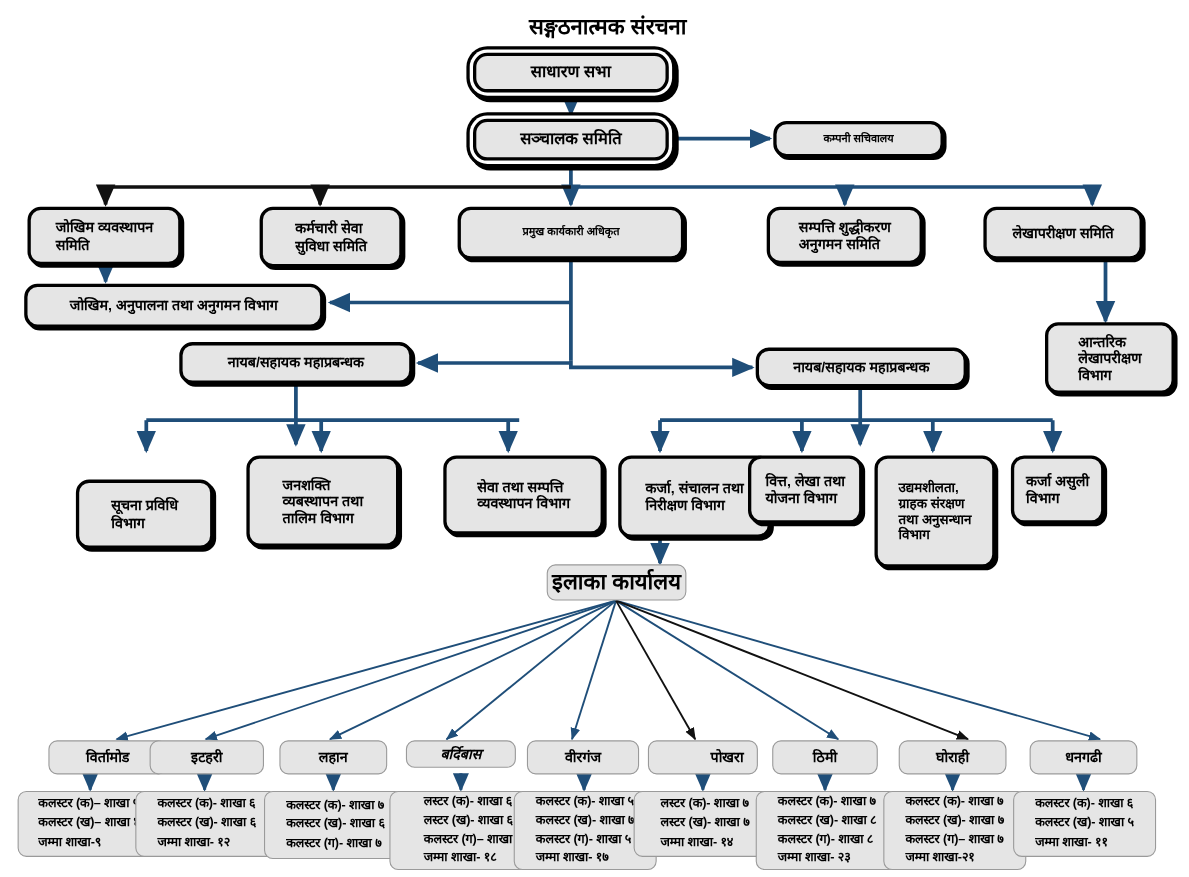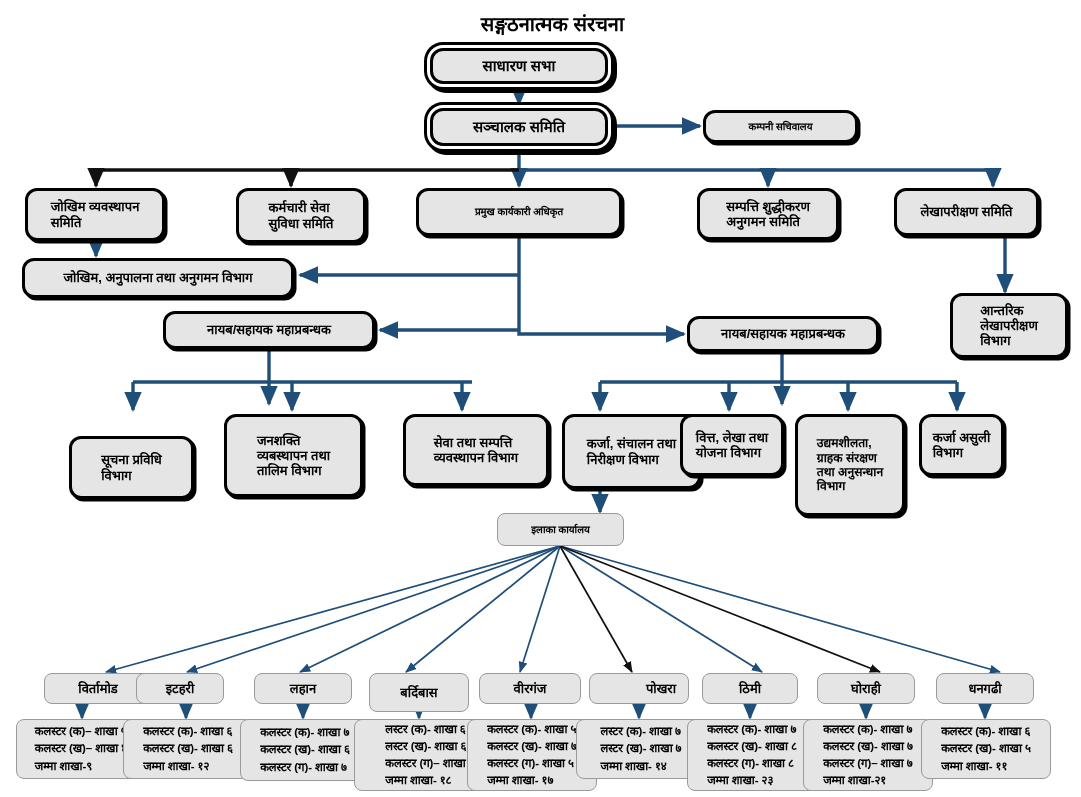--- a/index.html
+++ b/index.html
@@ -68,21 +68,21 @@
     position: absolute;
     left: 12px; top: 10px;
     width: 1081px;
     text-align: center;
     font-size: 20px;
     font-weight: 700;
     color: #000000;
     z-index: 3;
   }
   .fs-13 { font-size: 13px; }
-  .fs-14 { font-size: 10px; }
+  .fs-14 { font-size: 20px; }
   .fs-12 { font-size: 12.2px; }
 </style>
 </head>
 <body>
 
 <div id="chart">
 
   <div class="title">सङ्गठनात्मक संरचना</div>
 
   <svg id="links" viewBox="0 0 1081 797" width="1081" height="797" xmlns="http://www.w3.org/2000/svg">
@@ -230,31 +230,31 @@
   <div class="node n-heavy fs-13" style="left:919px; top:414px; width:85px; height:62px;">कर्जा असुली
 विभाग</div>
 
   <div class="node n-light fs-14" style="left:497px; top:513px; width:127px; height:33px;">इलाका कार्यालय</div>
 
   <div class="node n-light" style="left:44px; top:673px; width:108px; height:31px;">विर्तामोड</div>
   <div class="node n-light cluster" style="left:16px; top:719px; width:130px; height:60px;">कलस्टर (क)– शाखा ५
 कलस्टर (ख)– शाखा ४
 जम्मा शाखा-९</div>
 
-  <div class="node n-light" style="left:136px; top:673px; width:88px; height:31px;">इटहरी</div>
+  <div class="node n-light" style="left:136px; top:673px; width:104px; height:31px;">इटहरी</div>
   <div class="node n-light cluster" style="left:123px; top:719px; width:130px; height:60px;">कलस्टर (क)- शाखा ६
 कलस्टर (ख)- शाखा ६
 जम्मा शाखा- १२</div>
 
   <div class="node n-light" style="left:254px; top:673px; width:98px; height:31px;">लहान</div>
   <div class="node n-light cluster" style="left:240px; top:719px; width:130px; height:62px;">कलस्टर (क)- शाखा ७
 कलस्टर (ख)- शाखा ६
 कलस्टर (ग)- शाखा ७</div>
 
-  <div class="node n-light" style="left:369px; top:673px; width:100px; height:39px;">बर्दिबास</div>
+  <div class="node n-light" style="left:369px; top:673px; width:100px; height:25px;font-style:italic;">बर्दिबास</div>
   <div class="node n-light cluster" style="left:354px; top:719px; width:130px; height:72px;padding-left:22px;">लस्टर (क)- शाखा ६
 लस्टर (ख)- शाखा ६
 कलस्टर (ग)– शाखा ६
 जम्मा शाखा- १८</div>
 
   <div class="node n-light" style="left:479px; top:673px; width:102px; height:31px;">वीरगंज</div>
   <div class="node n-light cluster" style="left:467px; top:719px; width:130px; height:72px;">कलस्टर (क)- शाखा ५
 कलस्टर (ख)- शाखा ७
 कलस्टर (ग)- शाखा ५
 जम्मा शाखा- १७</div>

